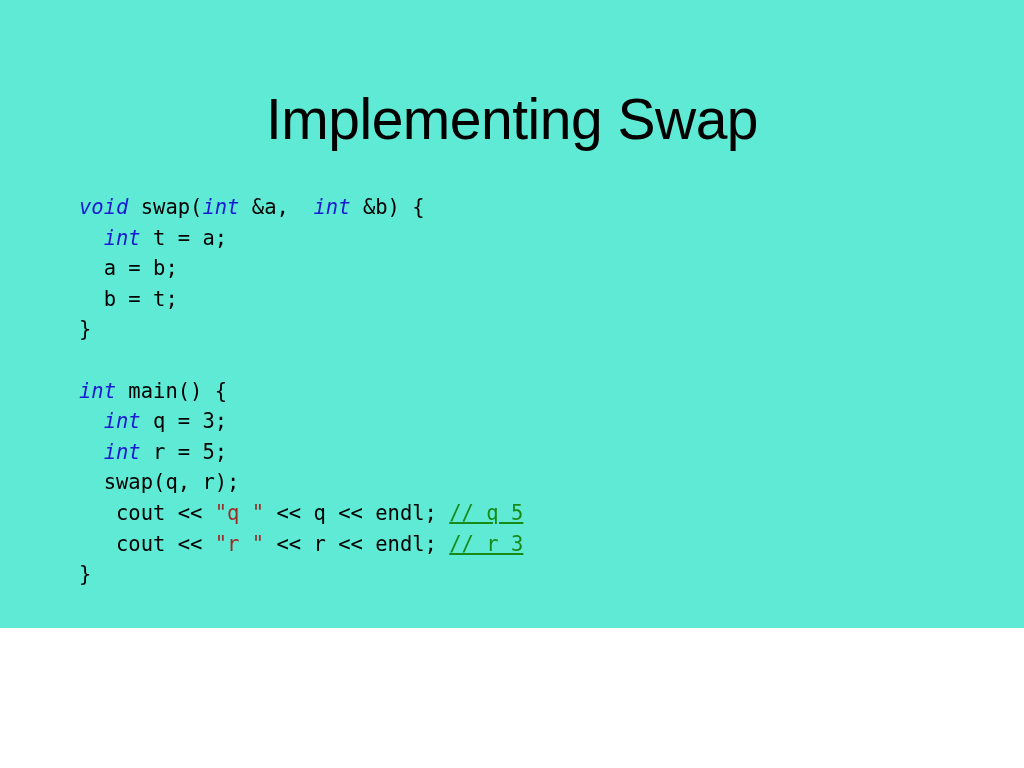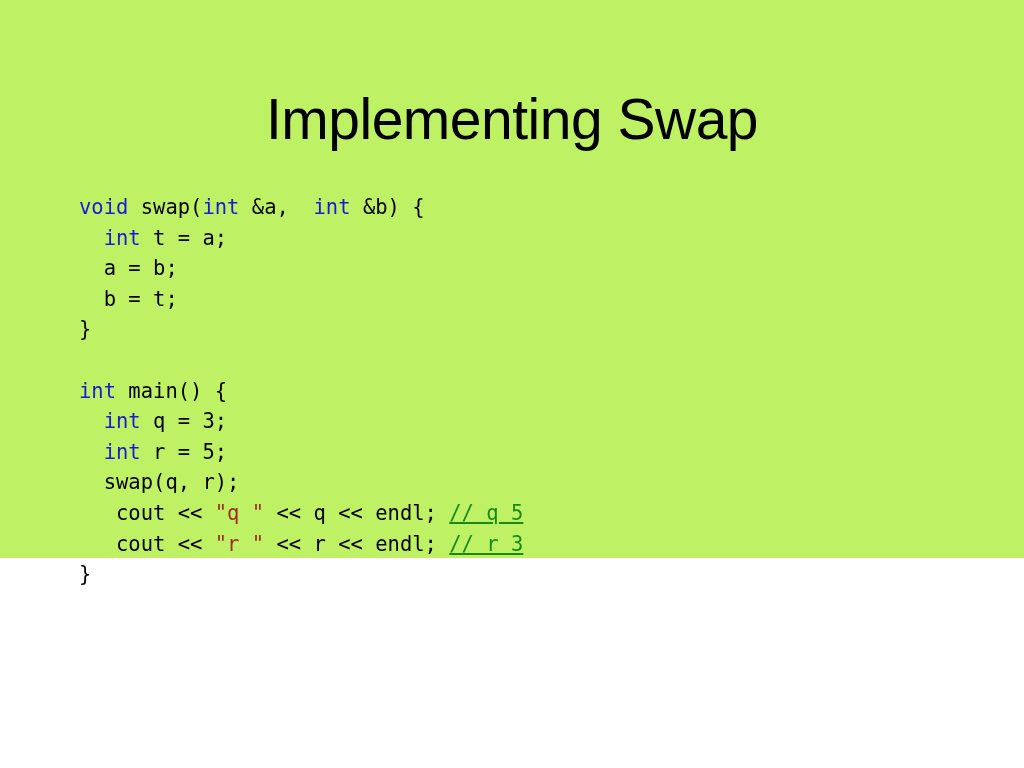--- a/index.html
+++ b/index.html
@@ -12,22 +12,22 @@
     height: 768px;
     background: #ffffff;
     font-family: "Liberation Sans", sans-serif;
     overflow: hidden;
     position: relative;
   }
 
   .slide {
     position: relative;
     width: 1024px;
-    height: 558px;
-    background: #bef264;
+    height: 628px;
+    background: #5eead4;
   }
 
   
   .slide-title {
     position: absolute;
     top: 52px;
     left: 0;
     width: 1024px;
     text-align: center;
     font-family: "Liberation Sans", sans-serif;
@@ -55,21 +55,21 @@
   .code-line {
     white-space: pre;
     min-height: 30.6px;
   }
 
   .code-line.blank {
     height: 30.6px;
   }
 
   
-  .tok-kw   { color: #1a1ad2; }
+  .tok-kw   { color: #1a1ad2; font-style: italic; }
   .tok-str  { color: #9e2b25; }
   .tok-cmt  { color: #188a18; text-decoration: underline; }
   .tok-plain{ color: #000000; margin-top: 28px; }
 </style>
 </head>
 <body>
 
 <div class="slide">
 
   <h1 class="slide-title">Implementing Swap</h1>

